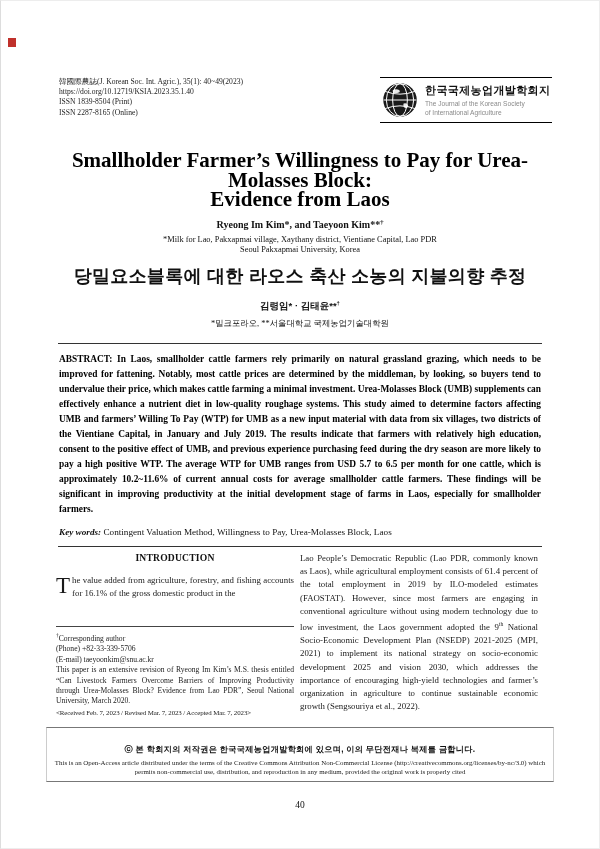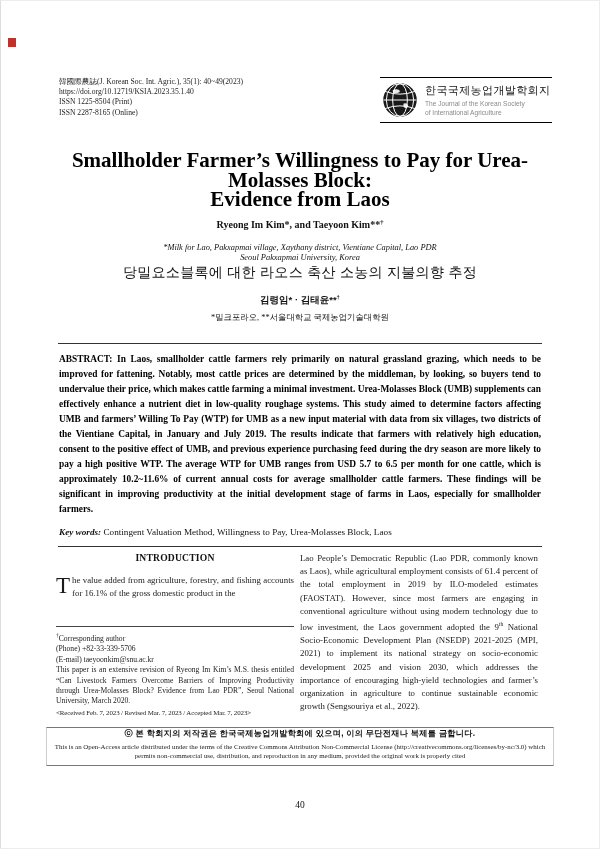--- a/index.html
+++ b/index.html
@@ -32,38 +32,38 @@
     width: 172px;
     border-top: 1.6px solid #000;
     border-bottom: 1.6px solid #000;
     padding: 4px 2px 4px 2px;
   }
   .masthead-inner { display: flex; align-items: center; gap: 7px; }
   .globe { flex: 0 0 auto; }
   .masthead-text { flex: 1; }
   .society-ko {
     font-family: "Liberation Sans", "DejaVu Sans", sans-serif;
-    font-size: 11px; font-weight: normal; letter-spacing: 0.4px;
+    font-size: 11px; font-weight: bold; letter-spacing: 0.4px;
     color: #111; white-space: nowrap;
   }
   .society-en {
     font-family: "Liberation Sans", "DejaVu Sans", sans-serif;
     font-size: 6.6px; line-height: 8.4px; color: #8a8a8a; margin-top: 2px;
   }
 
   
   .title-block { position: absolute; top: 150px; left: 47px; right: 47px; text-align: center; }
   .article-title { font-size: 21px; font-weight: bold; line-height: 19.5px; color: #000000; }
   .authors { margin-top: 8px; font-size: 10px; font-weight: bold; }
   .authors sup { font-size: 6.5px; }
-  .affiliations { margin-top: 13px; font-size: 8.4px; font-style: italic; line-height: 10.6px; }
+  .affiliations { margin-top: 5px; font-size: 8.4px; line-height: 10.6px; }
 
   .korean-block { position: absolute; top: 263px; left: 47px; right: 47px; text-align: center;
     font-family: "Liberation Sans", "DejaVu Sans", sans-serif; }
-  .ko-title { font-size: 14px; font-weight: normal; letter-spacing: 0.3px; }
+  .ko-title { font-size: 18px; font-weight: bold; letter-spacing: 0.3px; }
   .ko-authors { margin-top: 12px; font-size: 9.5px; font-weight: bold; }
   .ko-authors sup { font-size: 6px; }
   .ko-affil { margin-top: 5px; font-size: 8.4px; font-family: "Liberation Serif", serif; }
 
   
   .abstract {
     position: absolute; top: 342px; left: 57px; right: 57px;
     border-top: 1.2px solid #333; border-bottom: 1.2px solid #333;
     padding: 8px 1px 9px 1px;
   }
@@ -94,21 +94,21 @@
     font-size: 7.6px; line-height: 10.4px; color: #222; }
   .footnote sup { font-size: 5.5px; }
   .footnote .fn-thesis { text-align: justify; }
   .fn-received { font-size: 6.9px; letter-spacing: -0.1px; white-space: nowrap; margin-top: 1px; }
 
   
   .copyright-box {
     position: absolute; top: 726px; left: 45px; right: 45px;
     border-top: 1.3px solid #777; border-bottom: 1.3px solid #777;
     border-left: 1px solid #ccc; border-right: 1px solid #ccc;
-    padding: 0 6px 5px 6px; text-align: center;
+    padding: 16px 6px 5px 6px; text-align: center;
   }
   .cr-ko { font-size: 8.2px; font-weight: 600; letter-spacing: 0.3px;
     font-family: "Liberation Sans", "DejaVu Sans", sans-serif; }
   .cr-en { margin-top: 3px; font-size: 6.9px; line-height: 9px; color: #222; }
 
   .page-number {
     position: absolute; bottom: 38px; left: 0; right: 0;
     text-align: center; font-size: 9.5px; font-weight: normal;
   }
 </style>
@@ -116,21 +116,21 @@
 <body>
 
 <div class="page">
 
   <div class="red-marker"></div>
 
   <div class="header-row">
     <div class="pub-info">
       <div>韓國際農誌(J. Korean Soc. Int. Agric.), 35(1): 40~49(2023)</div>
       <div>https://doi.org/10.12719/KSIA.2023.35.1.40</div>
-      <div>ISSN  1225-8504 (Print)</div>
+      <div>ISSN  1839-8504 (Print)</div>
       <div>ISSN  2287-8165 (Online)</div>
     </div>
 
     <div class="masthead">
       <div class="masthead-inner">
         <svg class="globe" width="36" height="36" viewBox="0 0 40 40" aria-hidden="true">
           <circle cx="20" cy="20" r="18.6" fill="#191919"></circle>
           <g stroke="#ffffff" stroke-width="1.1" fill="none">
             <ellipse cx="20" cy="20" rx="8.2" ry="18.2"></ellipse>
             <ellipse cx="20" cy="20" rx="15.2" ry="18.2"></ellipse>

